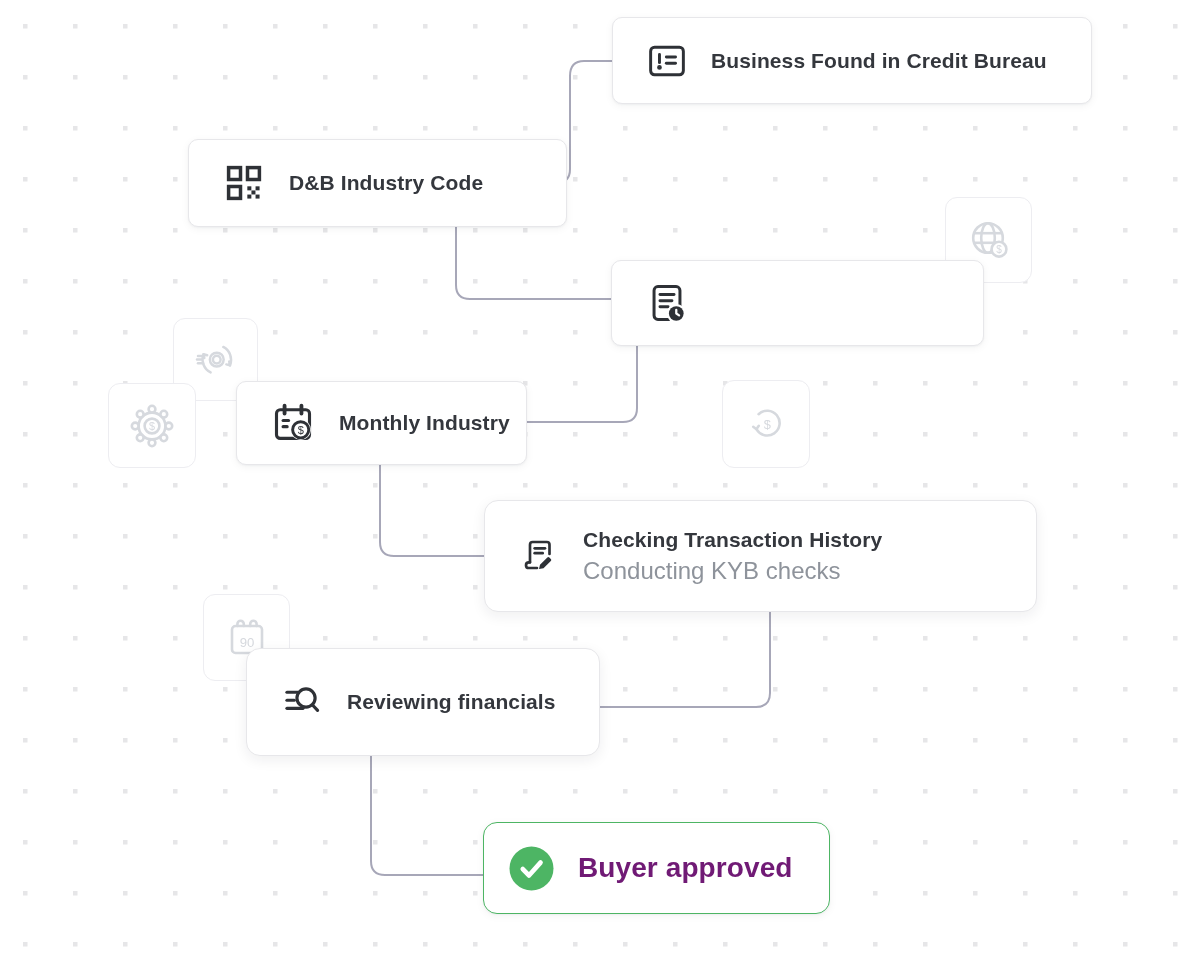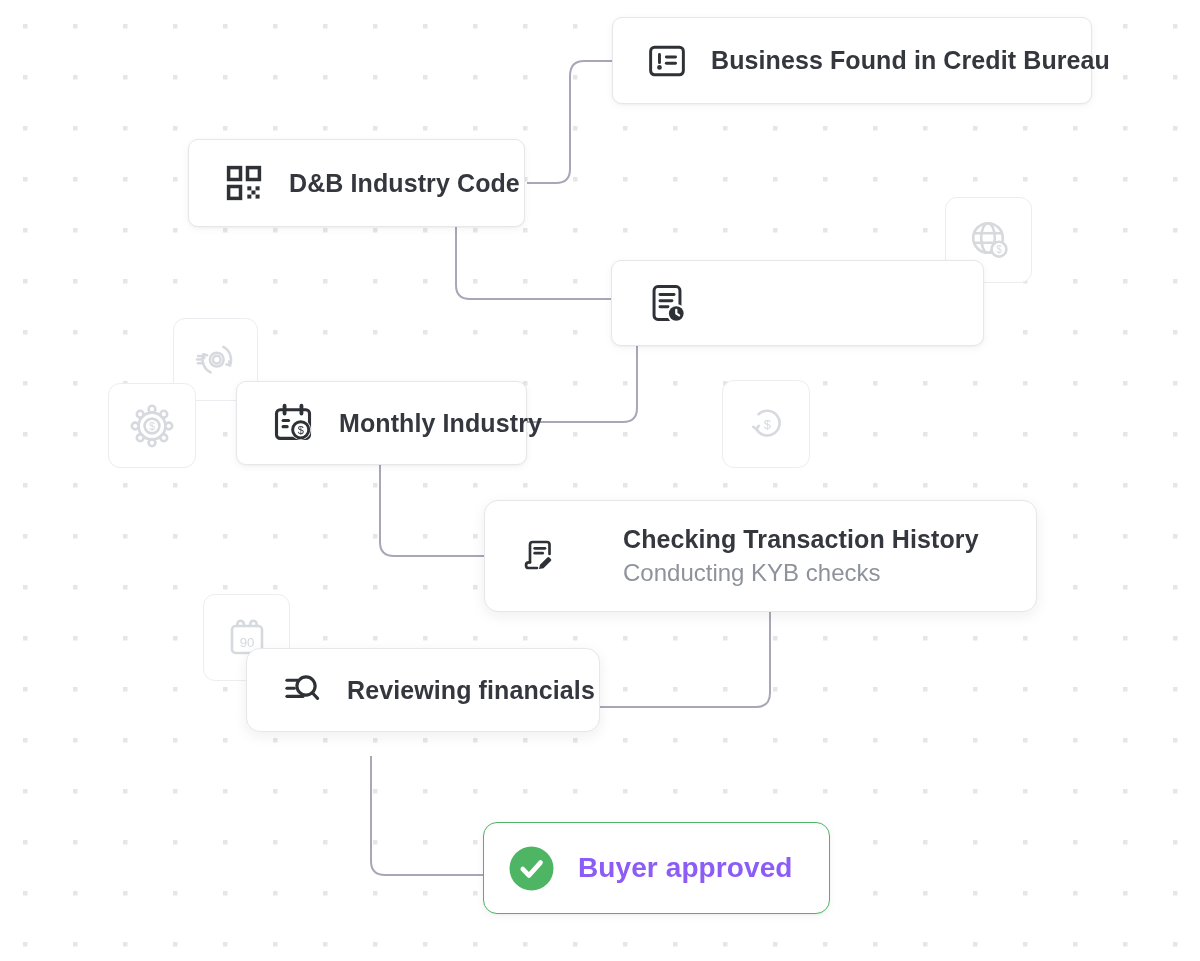--- a/index.html
+++ b/index.html
@@ -13,35 +13,35 @@
   #faded-layer{z-index:1;}
   #connector-layer{z-index:2;pointer-events:none;}
   .node{
     position:absolute;display:flex;align-items:center;box-sizing:border-box;
     background:#fff;border:1px solid #e7e7ea;border-radius:10px;
     padding:0 20px 0 34px;gap:24px;z-index:3;
     box-shadow:0 2px 8px rgba(25,30,45,.05), 0 1px 2px rgba(25,30,45,.04);
   }
   .node.big{border-radius:14px;box-shadow:0 4px 14px rgba(25,30,45,.07);}
   .node .label{
-    font-size:25px;font-weight:600;color:#34373d;letter-spacing:.1px;white-space:nowrap;
+    font-size:21px;font-weight:600;color:#34373d;letter-spacing:.1px;white-space:nowrap;
   }
   .node .sub{
     font-size:24px;font-weight:400;color:#8e939b;margin-top:5px;white-space:nowrap;
   }
   .node .icon{display:flex;align-items:center;justify-content:center;flex:0 0 auto;}
   .node.approved{
     border:1.6px solid #4db564;border-radius:14px;
   }
-  .node.approved .label{color:#8b5cf6;font-size:28px;font-weight:600;}
+  .node.approved .label{color:#701a75;font-size:28px;font-weight:600;}
   .faded-card{
     position:absolute;display:flex;align-items:center;justify-content:center;
     background:#fff;border:1px solid #ededf1;border-radius:12px;box-sizing:border-box;
   }
-  .textcol{display:flex;flex-direction:column;justify-content:center;margin-left:40px;}
+  .textcol{display:flex;flex-direction:column;justify-content:center;}
 </style>
 </head>
 <body>
 
 <svg id="dot-layer" class="layer" width="1200" height="961">
     <rect x="23" y="24" width="4.5" height="4.5" fill="#e6e6e8"></rect>
     <rect x="73" y="24" width="4.5" height="4.5" fill="#e6e6e8"></rect>
     <rect x="123" y="24" width="4.5" height="4.5" fill="#e6e6e8"></rect>
     <rect x="173" y="24" width="4.5" height="4.5" fill="#e6e6e8"></rect>
     <rect x="223" y="24" width="4.5" height="4.5" fill="#e6e6e8"></rect>
@@ -574,21 +574,21 @@
       <rect x="2" y="2.6" width="20" height="16.8" rx="2.4"></rect>
       <line x1="7.4" y1="7" x2="7.4" y2="12"></line>
       <circle cx="7.4" cy="14.9" r="0.55" fill="#2e3136"></circle>
       <line x1="11.6" y1="8.6" x2="17.2" y2="8.6"></line>
       <line x1="11.6" y1="12.4" x2="17.2" y2="12.4"></line>
     </svg>
   </span>
   <span class="label">Business Found in Credit Bureau</span>
 </div>
 
-<div class="node" style="left:188px;top:139px;width:337px;height:88px">
+<div class="node" style="left:188px;top:139px;width:379px;height:88px">
   <span class="icon">
     <svg width="42" height="42" viewBox="0 0 24 24" fill="none" stroke="#2e3136" stroke-width="2">
       <rect x="3.2" y="3.2" width="6.8" height="6.8"></rect>
       <rect x="14" y="3.2" width="6.8" height="6.8"></rect>
       <rect x="3.2" y="14" width="6.8" height="6.8"></rect>
       <g fill="#2e3136" stroke="none">
         <rect x="13.9" y="13.9" width="2.3" height="2.3"></rect>
         <rect x="18.6" y="13.9" width="2.3" height="2.3"></rect>
         <rect x="16.25" y="16.25" width="2.3" height="2.3"></rect>
         <rect x="13.9" y="18.6" width="2.3" height="2.3"></rect>
@@ -638,21 +638,21 @@
       <line x1="9.4" y1="10.3" x2="14.2" y2="10.3"></line>
       <path d="M12,19.8 L12.6,17.3 L17,12.9 Q17.6,12.3 18.2,12.9 L19.1,13.8 Q19.7,14.4 19.1,15 L14.7,19.4 Z" fill="#2e3136" stroke="none"></path>
     </svg>
   </span>
   <span class="textcol">
     <span class="label">Checking Transaction History</span>
     <span class="sub">Conducting KYB checks</span>
   </span>
 </div>
 
-<div class="node big" style="left:246px;top:648px;width:354px;height:84px">
+<div class="node big" style="left:246px;top:648px;width:354px;height:108px">
   <span class="icon">
     <svg width="42" height="42" viewBox="0 0 24 24" fill="none" stroke="#2e3136" stroke-width="1.8" stroke-linecap="round">
       <line x1="3.4" y1="6.4" x2="9.6" y2="6.4"></line>
       <line x1="3.4" y1="11" x2="7.6" y2="11"></line>
       <line x1="3.4" y1="15.6" x2="12.6" y2="15.6"></line>
       <circle cx="14.3" cy="9.7" r="5.2"></circle>
       <line x1="18" y1="13.7" x2="20.9" y2="16.8"></line>
     </svg>
   </span>
   <span class="label">Reviewing financials</span>

